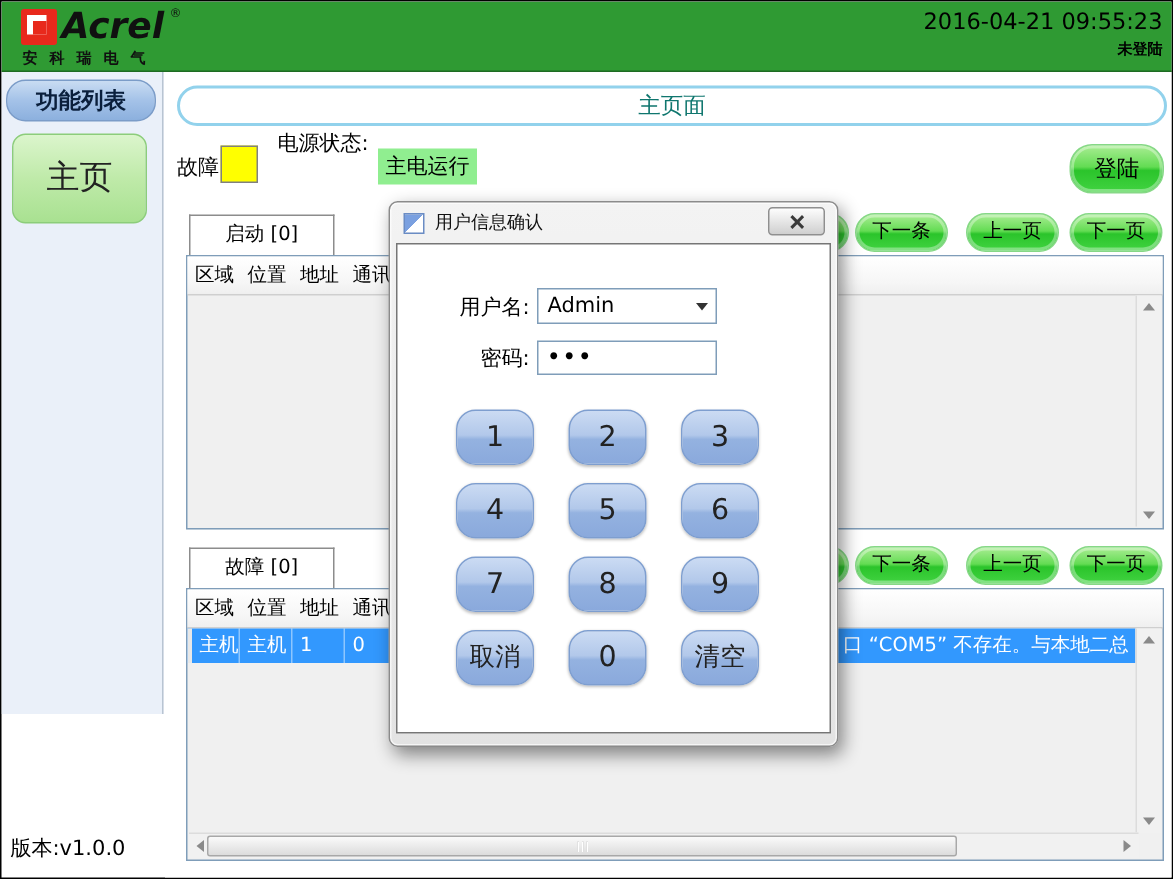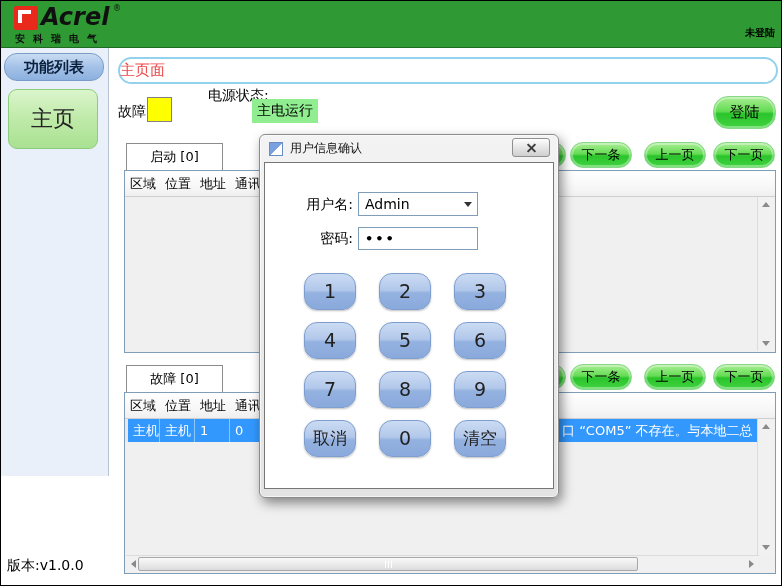--- a/index.html
+++ b/index.html
@@ -25,21 +25,21 @@
           background:linear-gradient(to bottom,#c9dcf2 0%,#a4c2e8 50%,#8cb0de 100%);
           border:1px solid #7b9cc8;color:#0a1f3c;font-size:15px;font-weight:bold;text-align:center;line-height:26px;cursor:pointer;}
   .home-btn{position:absolute;left:7px;top:41px;width:90px;height:60px;border-radius:9px;
           background:linear-gradient(to bottom,#dbf5cc 0%,#bfeaa9 50%,#a9e191 100%);
           border:1px solid #8ccd7b;color:#222;font-size:22px;text-align:center;line-height:58px;cursor:pointer;}
   .version{position:absolute;left:6px;top:509px;font-size:14px;color:#000;}
 
   
   .main{position:absolute;left:109px;top:47px;width:673px;height:539px;background:#fff;}
   .banner{position:absolute;left:8px;top:9px;width:660px;height:27px;border:2px solid #92d2ec;border-radius:14px;
-          background:#fff;text-align:left;line-height:23px;font-size:15px;color:#ef4444;}
+          background:#fff;text-align:center;line-height:23px;font-size:15px;color:#0f766e;}
   .lbl{position:absolute;font-size:14px;color:#000;}
   .fault-ind{position:absolute;left:37px;top:49px;width:25px;height:25px;background:#ffff00;border:1px solid #808080;}
   .power-val{position:absolute;left:142px;top:51px;background:#90ee90;font-size:14px;padding:3px 5px;color:#000;}
 
   .gbtn{position:absolute;height:26px;border-radius:14px;border:1px solid #86d886;
         background:linear-gradient(to bottom,#a9ed93 0%,#63dc53 46%,#2bc42b 54%,#41d341 100%);
         box-shadow:inset 0 0 0 2px rgba(255,255,255,.35);
         color:#000;font-size:13px;text-align:center;line-height:24px;cursor:pointer;white-space:nowrap;}
   .login-btn{left:603px;top:48px;width:63px;height:33px;font-size:15px;line-height:31px;border-radius:15px;}
 
@@ -95,35 +95,36 @@
 </head>
 <body>
 
 <div class="window">
 
   <div class="header">
     <div class="logo-mark"></div>
     <div class="brand">Acrel</div>
     <div class="brand-reg">®</div>
     <div class="brand-sub">安科瑞电气</div>
+    <div class="hdr-time">2016-04-21 09:55:23</div>
     <div class="hdr-login">未登陆</div>
   </div>
 
   <div class="sidebar">
     <div class="fn-btn">功能列表</div>
     <div class="home-btn">主页</div>
     <div class="version">版本:v1.0.0</div>
   </div>
 
   <div class="main">
     <div class="banner">主页面</div>
 
     <div class="lbl" style="left:8px;top:55px;">故障:</div>
     <div class="fault-ind"></div>
-    <div class="lbl" style="left:75px;top:39px;margin-left:23px;">电源状态:</div>
+    <div class="lbl" style="left:75px;top:39px;">电源状态:</div>
     <div class="power-val">主电运行</div>
     <div class="gbtn login-btn">登陆</div>
 
     <div class="tab" style="top:95px;">启动 [0]</div>
     <div class="gbtn" style="left:394px;top:94px;width:62px;">上一条</div>
     <div class="gbtn" style="left:460px;top:94px;width:62px;">下一条</div>
     <div class="gbtn" style="left:534px;top:94px;width:62px;">上一页</div>
     <div class="gbtn" style="left:603px;top:94px;width:62px;">下一页</div>
 
     <div class="dtable" style="top:122px;height:183px;">

